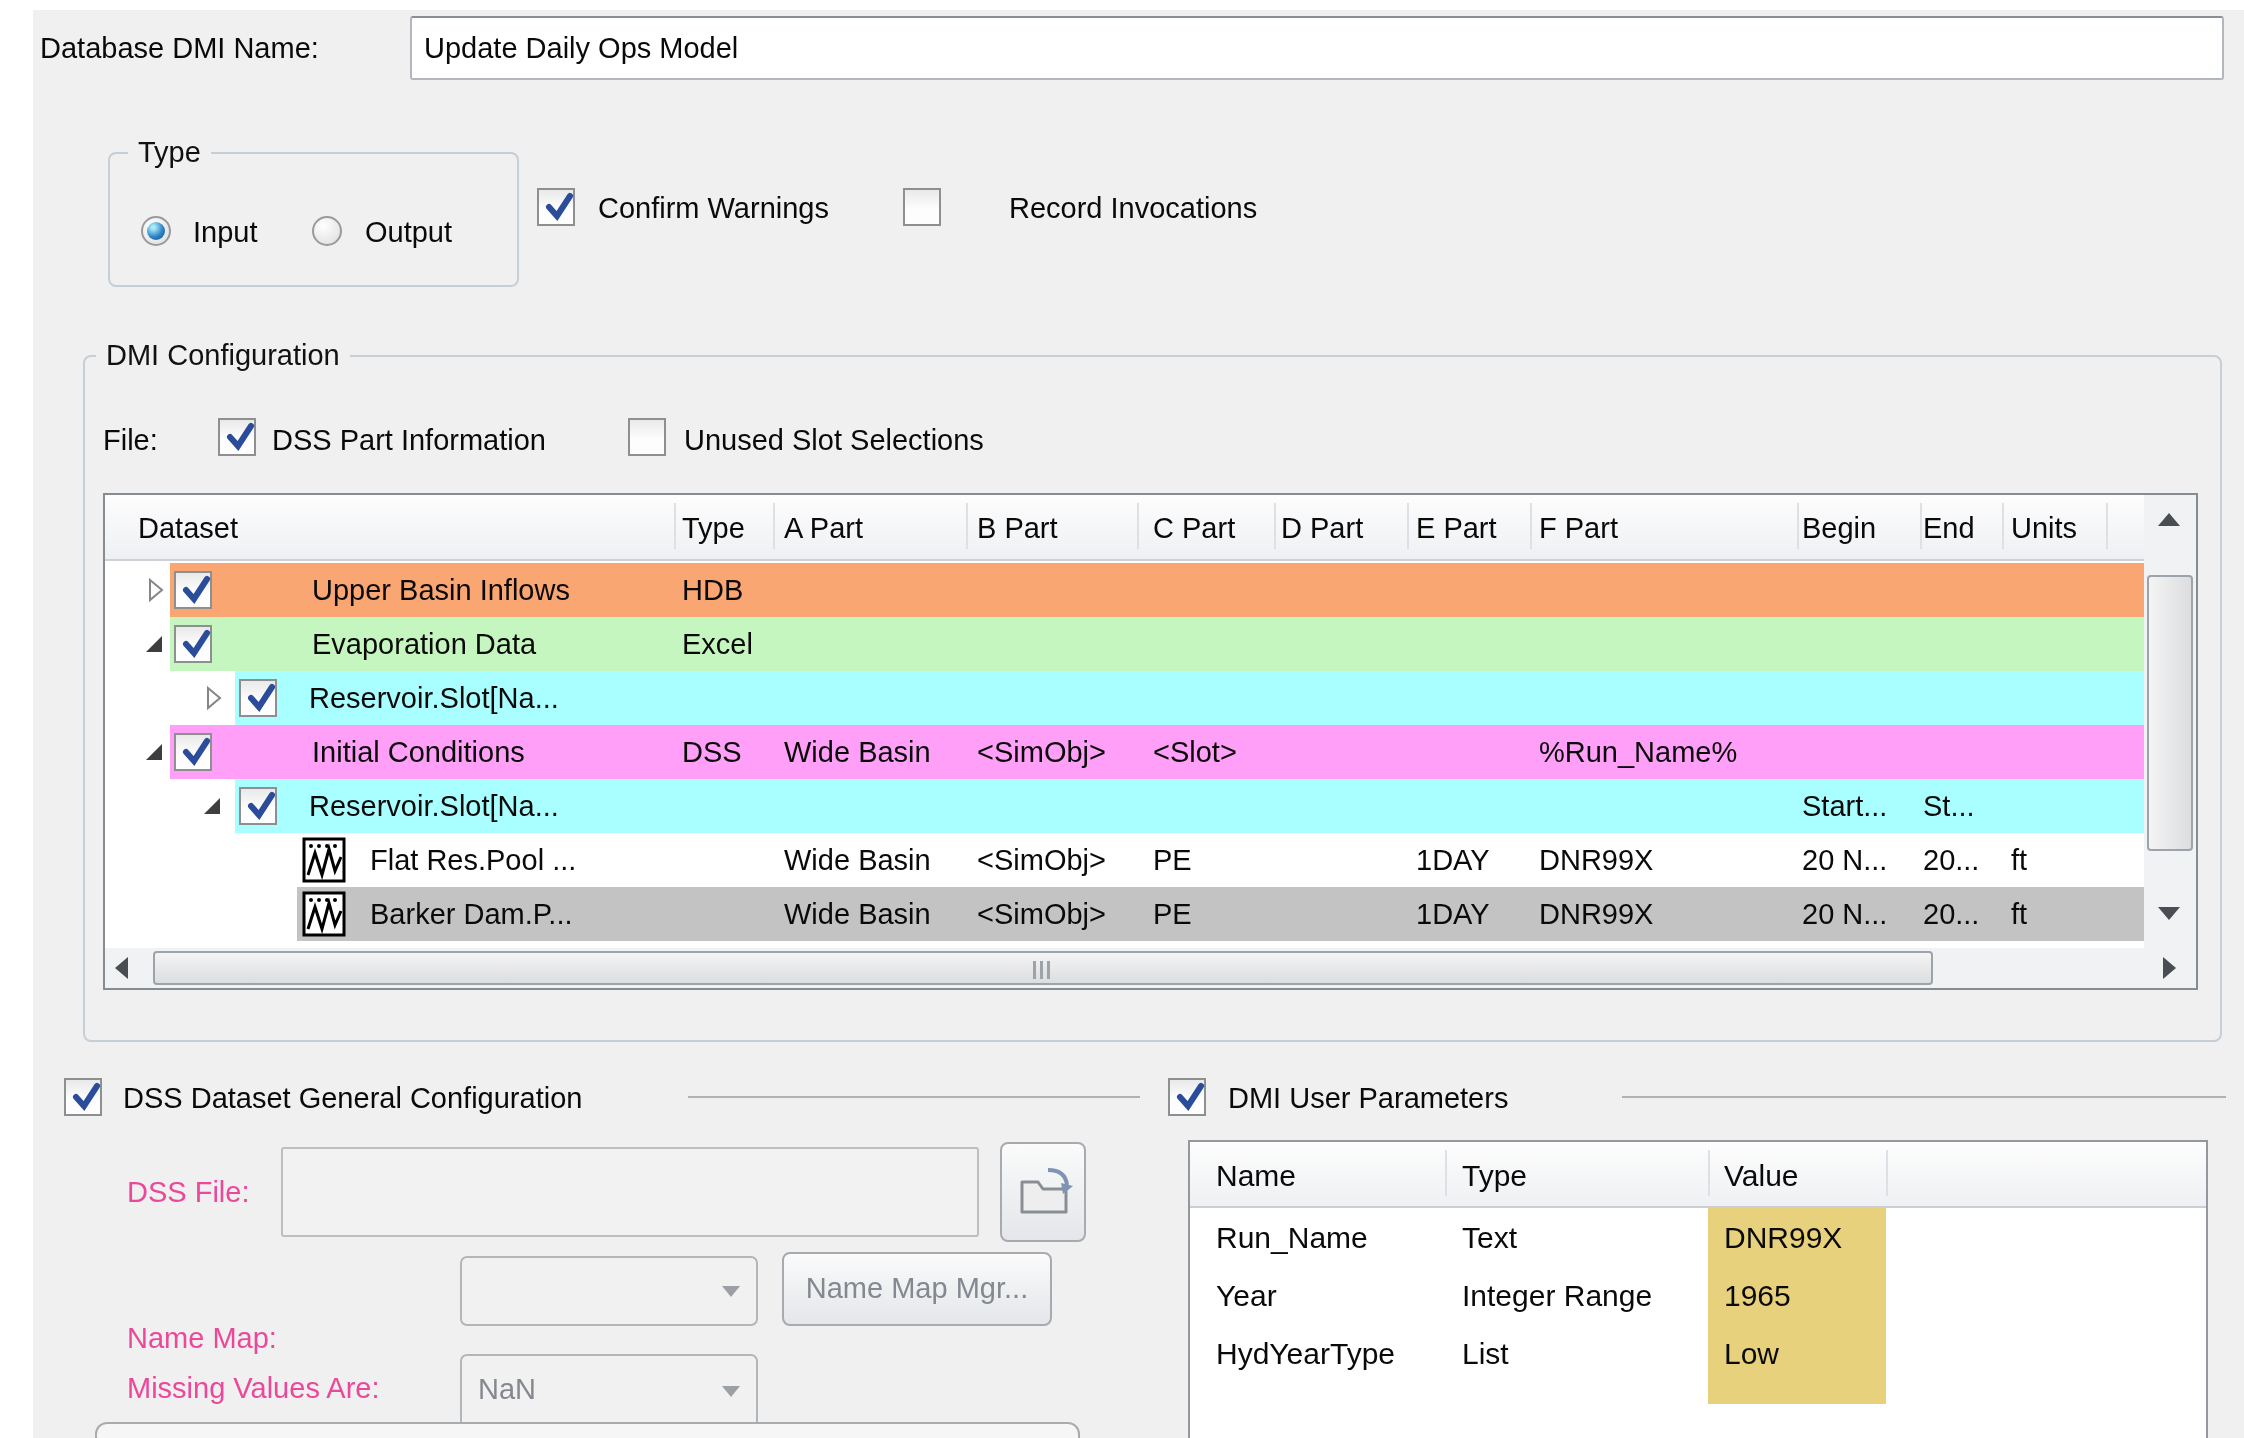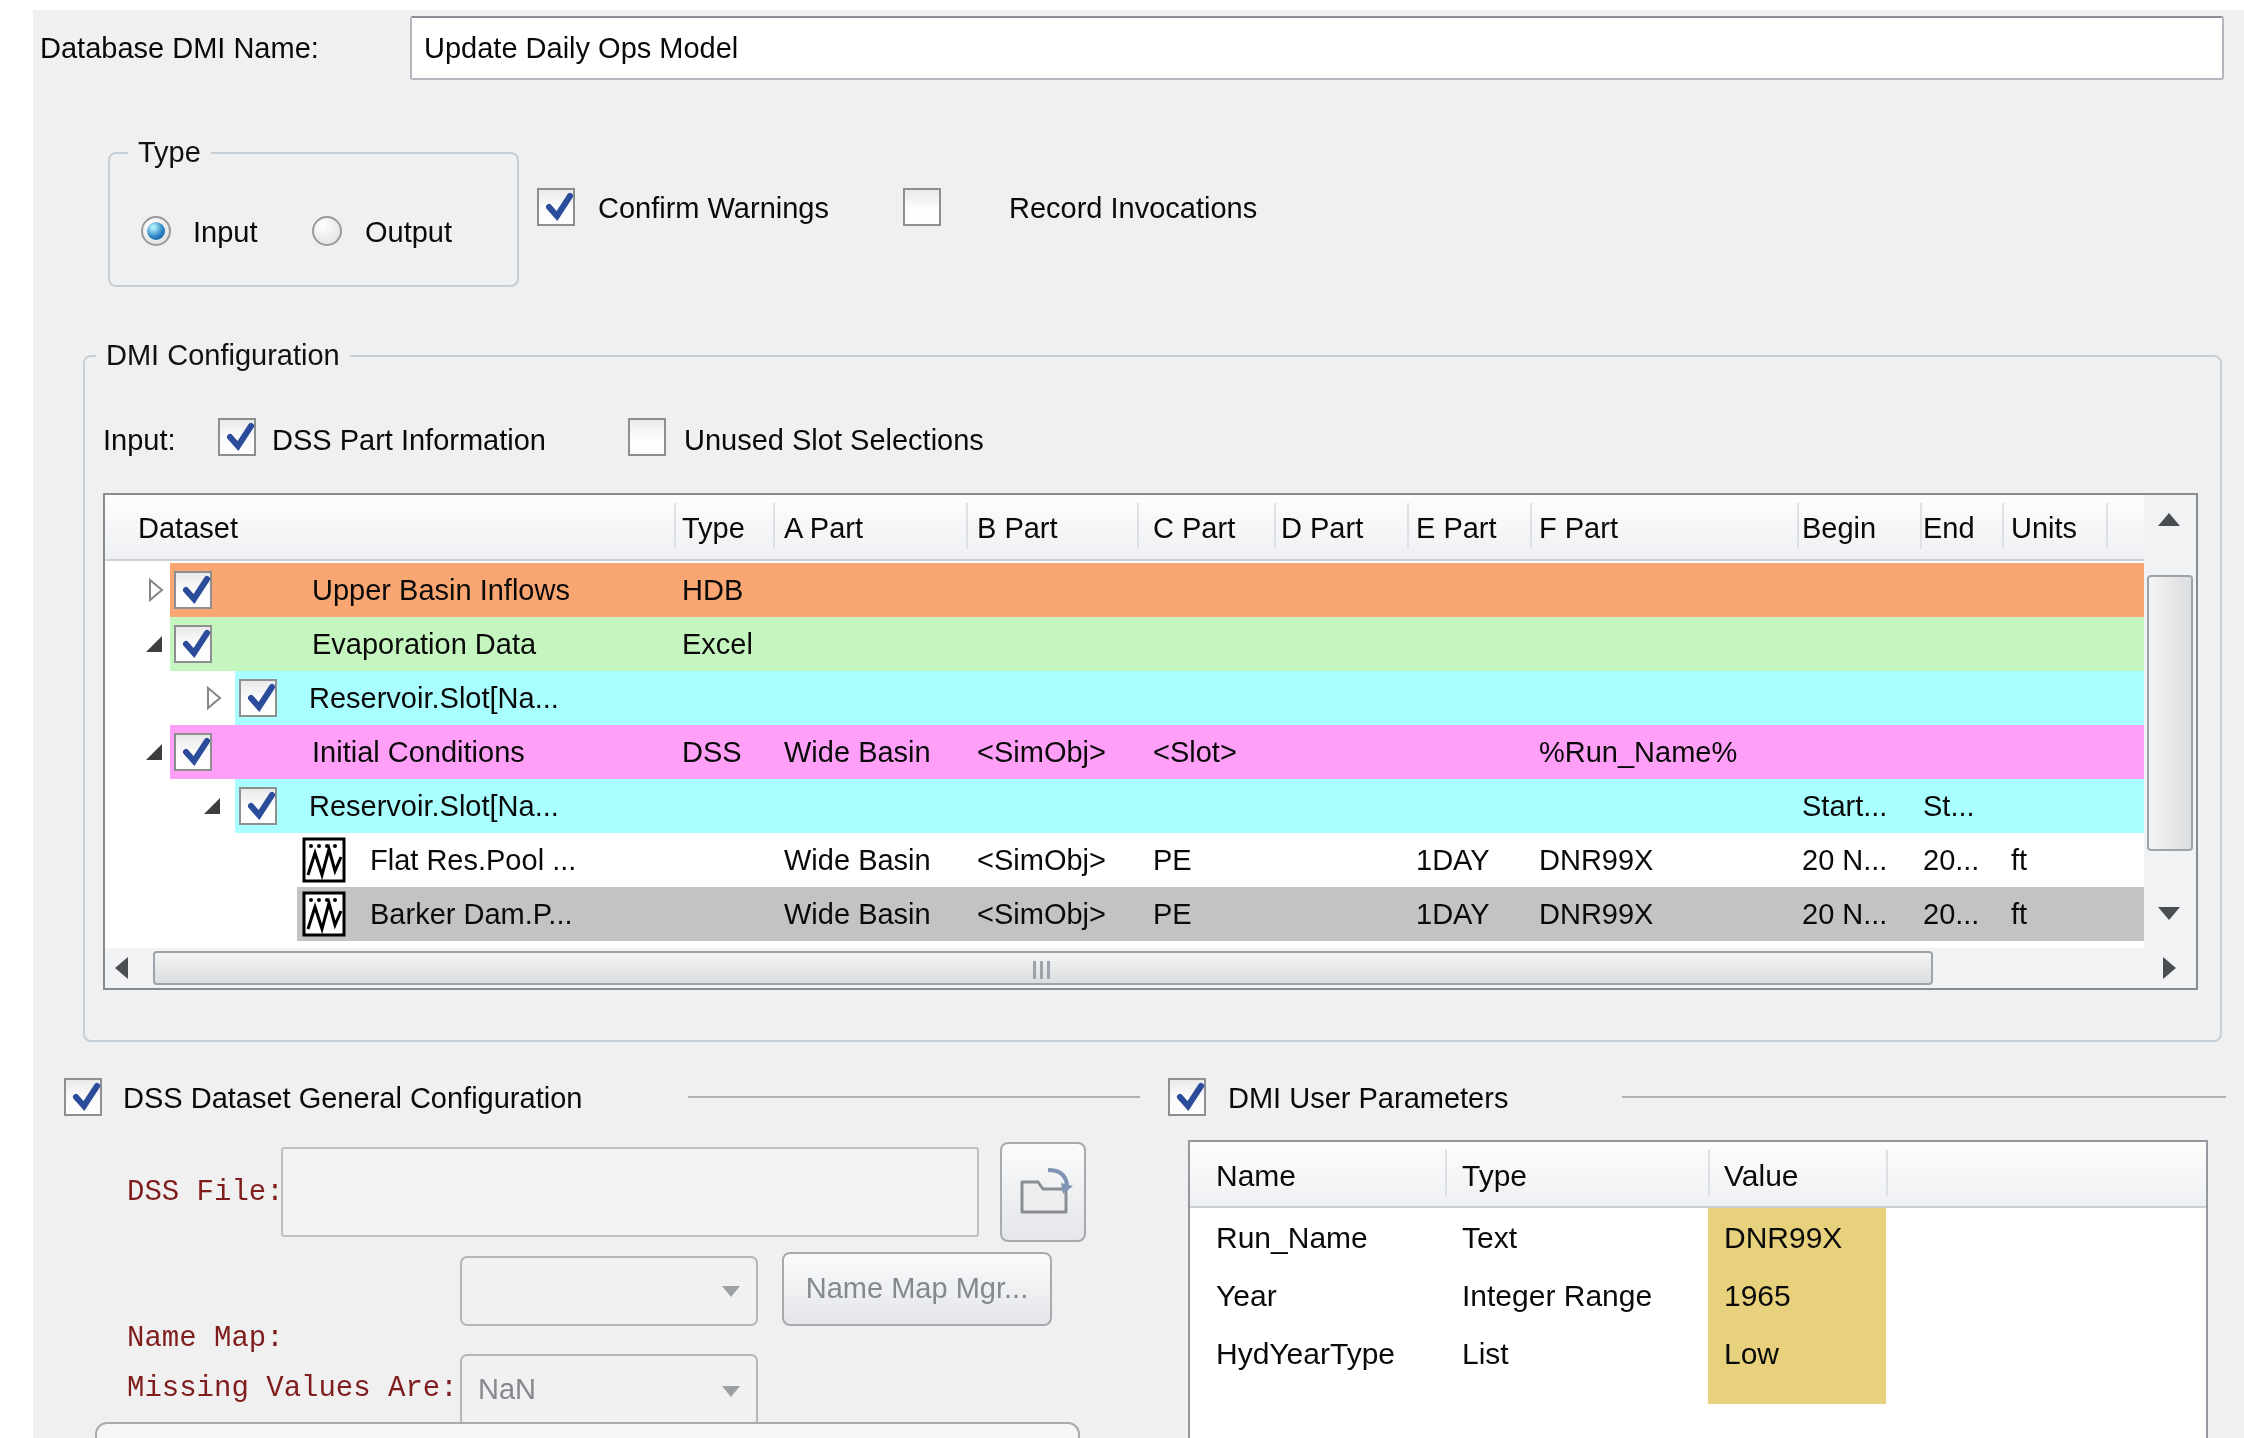--- a/index.html
+++ b/index.html
@@ -1,21 +1,21 @@
 <!DOCTYPE html>
 <html><head>
 <meta charset="utf-8">
 <style>
   html,body{margin:0;padding:0;background:#FFFFFF;}
   body{width:2244px;height:1438px;position:relative;overflow:hidden;
        font-family:"Liberation Sans", sans-serif;color:#111;}
   .abs{position:absolute;}
   .panel{position:absolute;left:33px;top:10px;right:0;bottom:0;background:#F0F0F1;}
   .lbl{position:absolute;white-space:nowrap;font-size:29px;color:#0a0a0a;}
-  .lbl.dis{color:#7f1d1d;font-family:Liberation Mono, monospace;}
+  .lbl.dis{color:#ec4899;}
   .groupbox{position:absolute;border:2px solid #C6CFD5;border-radius:8px;background:transparent;}
   .grouplabel{position:absolute;background:#F0F0F1;padding:0 10px;font-size:29px;white-space:nowrap;z-index:3;}
   .sepline{position:absolute;height:2px;background:#AEB2B6;}
   
   .cb{position:absolute;width:38px;height:38px;border:2px solid #8D8F91;background:linear-gradient(180deg,#E9E9E9,#FDFDFD 55%);box-sizing:border-box;}
   .cb .mark{display:none;position:absolute;left:1px;top:-2px;}
   .cb.on .mark{display:block;}
   
   .radio{position:absolute;width:30px;height:30px;border-radius:50%;border:2px solid #989A9D;background:radial-gradient(circle at 35% 30%,#FFFFFF,#DCDCDC);box-sizing:border-box;}
   .radio.on::after{content:"";position:absolute;left:4px;top:4px;width:18px;height:18px;border-radius:50%;
@@ -80,21 +80,21 @@
 </span>
 <div class="lbl" style="left:598px;top:192px;">Confirm Warnings</div>
 <span class="cb" id="cb-record" style="left:903px;top:188px;">
   
 </span>
 <div class="lbl" style="left:1009px;top:192px;">Record Invocations</div>
 
 <div class="groupbox" style="left:83px;top:355px;width:2135px;height:683px;"></div>
 <div class="grouplabel" style="left:96px;top:339px;">DMI Configuration</div>
 
-<div class="lbl" style="left:103px;top:424px;">Input:</div>
+<div class="lbl" style="left:103px;top:424px;">File:</div>
 <span class="cb on" id="cb-dsspart" style="left:218px;top:418px;">
   <svg class="mark" width="38" height="38" viewBox="0 0 38 38">
       <path d="M9 19 L17 28 L30 8" stroke="#2B4C9B" stroke-width="6" fill="none" stroke-linecap="round"></path>
     </svg>
 </span>
 <div class="lbl" style="left:272px;top:424px;">DSS Part Information</div>
 <span class="cb" id="cb-unused" style="left:628px;top:418px;">
   
 </span>
 <div class="lbl" style="left:684px;top:424px;">Unused Slot Selections</div>

